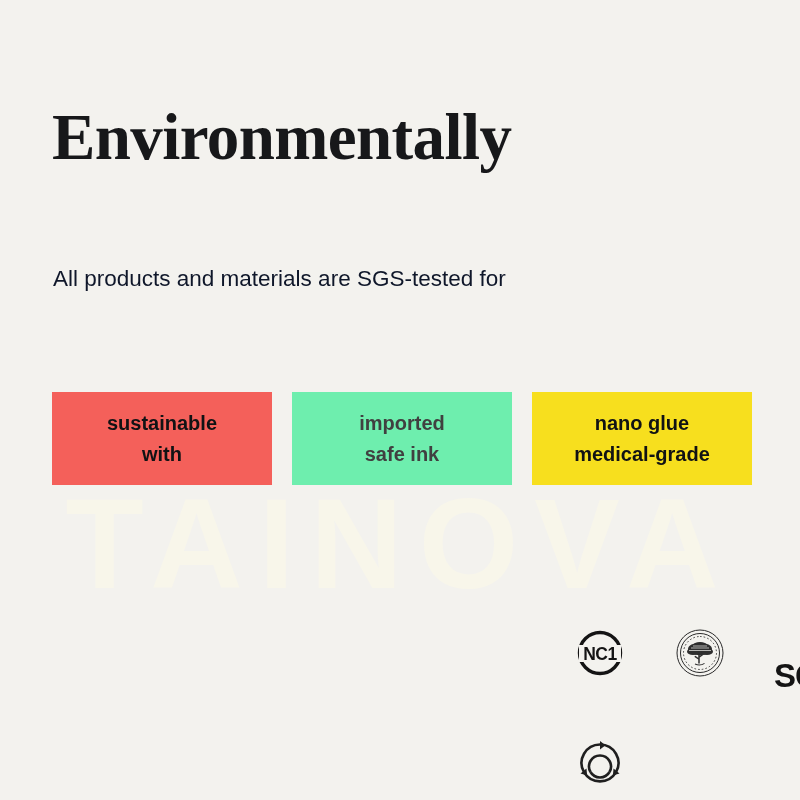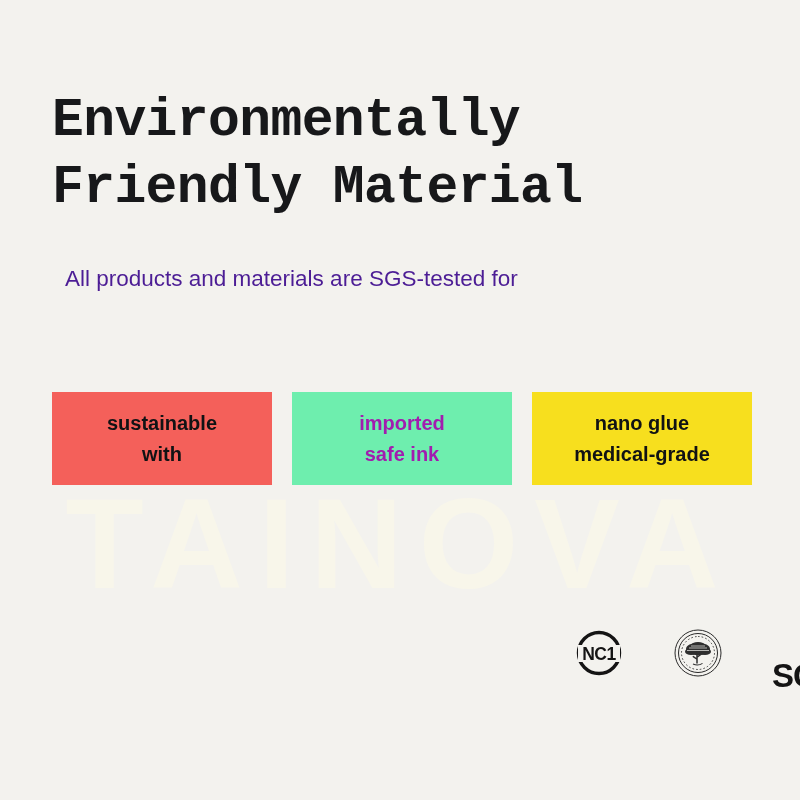--- a/index.html
+++ b/index.html
@@ -39,23 +39,23 @@
     white-space: nowrap;
     z-index: 0;
   }
 
   
   .headline {
     position: absolute;
     left: 52px;
     top: 52px;
     width: 660px;
-    font-family: Liberation Mono, monospace;
-    font-weight: 700;
-    font-size: 53px;
+    font-family: Liberation Serif, serif;
+    font-weight: 700;
+    font-size: 65px;
     line-height: 1.28;
     letter-spacing: -0.6px;
     color: #17181a;
     z-index: 2;
   }
   .headline .hl-line { display: block; }
 
   
   .bodycopy {
     position: absolute;
@@ -99,21 +99,21 @@
   .chip span { display: block; }
 
   
   .certs {
     position: absolute;
     left: 574px;
     top: 622px;
     width: 208px;
     z-index: 2;
     display: grid;
-    grid-template-columns: repeat(5, 1fr);
+    grid-template-columns: repeat(4, 1fr);
     grid-template-rows: repeat(2, 62px);
     column-gap: 2px;
     row-gap: 4px;
     gap: 48px;
   }
   .cert {
     display: flex;
     align-items: center;
     justify-content: center;
     position: relative;
@@ -147,35 +147,34 @@
 </style>
 </head>
 <body style="background: rgb(243, 242, 238);">
 
 <div class="page">
 
   <div class="watermark" style="color: rgb(248, 246, 234);">TAINOVA</div>
 
   <h1 class="headline" style="color: rgb(23, 24, 26);">
     <span class="hl-line">Environmentally</span>
-    <span class="hl-line">Friendly Material</span>
   </h1>
 
-  <p class="bodycopy" style="color: #4c1d95; margin-left: 12px;">
+  <p class="bodycopy" style="color: #0f172a;">
     <span class="bc-line">All products and materials are SGS-tested for</span>
   </p>
 
   <div class="chips">
 
     <div class="chip" id="chip0" style="background: rgb(244, 96, 90); color: rgb(17, 18, 20);">
       <span>sustainable</span>
       <span>with</span>
     </div>
 
-    <div class="chip" id="chip1" style="background: rgb(110, 238, 174); color: #a21caf;">
+    <div class="chip" id="chip1" style="background: rgb(110, 238, 174); color: #404040;">
       <span>imported</span>
       <span>safe ink</span>
     </div>
 
     <div class="chip" id="chip2" style="background: rgb(247, 223, 30); color: rgb(17, 18, 20);">
       <span>nano glue</span>
       <span>medical-grade</span>
     </div>
 
   </div>

